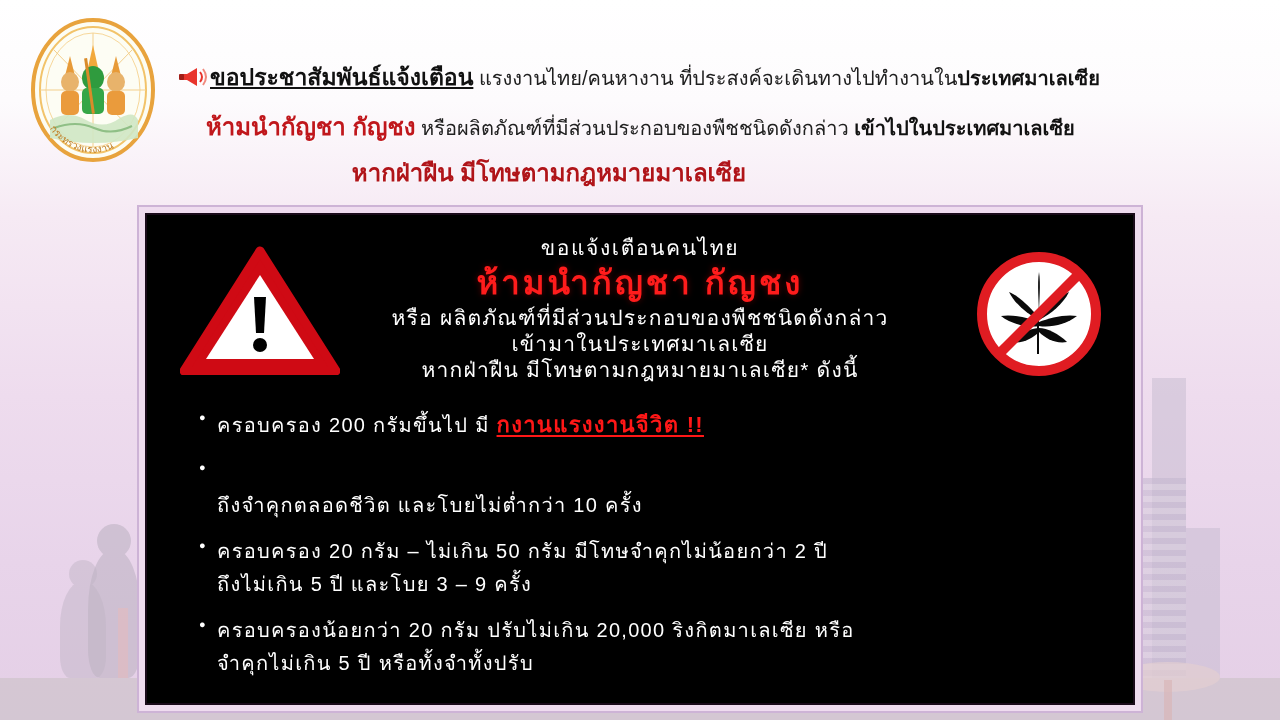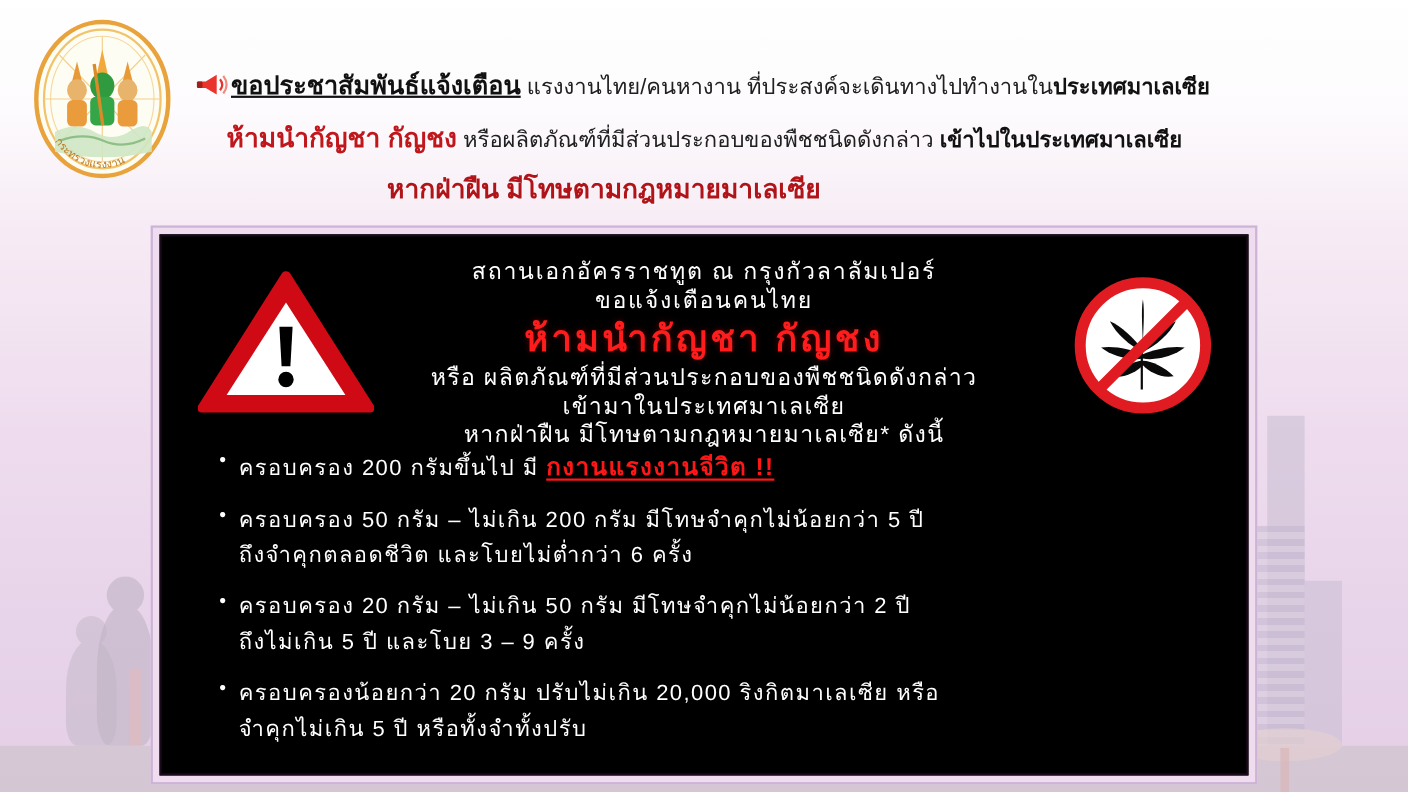--- a/index.html
+++ b/index.html
@@ -255,42 +255,41 @@
             <path d="M64 72 C54 68 38 64 26 66 C36 74 52 78 64 76 Z"></path>
             <path d="M64 72 C74 68 90 64 102 66 C92 74 76 78 64 76 Z"></path>
             <path d="M64 78 C56 78 44 84 36 92 C48 94 58 88 64 82 Z"></path>
             <path d="M64 78 C72 78 84 84 92 92 C80 94 70 88 64 82 Z"></path>
           </g>
           <path d="M23 105 L105 23" stroke="#e01c22" stroke-width="10" stroke-linecap="butt"></path>
         </svg>
       </div>
 
       <div id="poster-head">
-        <div class="l1">สถานเอกอัครราชทูต ณ กรุงกัวลาลัมเปอร์</div>
         <div class="l2">ขอแจ้งเตือนคนไทย</div>
         <div class="big">ห้ามนำกัญชา กัญชง</div>
         <div class="l4">หรือ ผลิตภัณฑ์ที่มีส่วนประกอบของพืชชนิดดังกล่าว</div>
         <div class="l5">เข้ามาในประเทศมาเลเซีย</div>
         <div class="l6">หากฝ่าฝืน มีโทษตามกฎหมายมาเลเซีย* ดังนี้</div>
       </div>
 
       <div id="bullets">
 
         <div class="bullet">
           <div class="dot"></div>
           <div class="btext">
             <span>ครอบครอง 200 กรัมขึ้นไป มี </span><span class="death">กงานแรงงานจีวิต !!</span>
           </div>
         </div>
 
         <div class="bullet">
           <div class="dot"></div>
           <div class="btext">
-            <span>ครอบครอง 50 กรัม – ไม่เกิน 200 กรัม มีโทษจำคุกไม่น้อยกว่า 5 ปี</span><br>
-            <span>ถึงจำคุกตลอดชีวิต และโบยไม่ต่ำกว่า 6 ครั้ง</span>
+            <br>
+            <span>ถึงจำคุกตลอดชีวิต และโบยไม่ต่ำกว่า 10 ครั้ง</span>
           </div>
         </div>
 
         <div class="bullet">
           <div class="dot"></div>
           <div class="btext">
             <span>ครอบครอง 20 กรัม – ไม่เกิน 50 กรัม มีโทษจำคุกไม่น้อยกว่า 2 ปี</span><br>
             <span>ถึงไม่เกิน 5 ปี และโบย 3 – 9 ครั้ง</span>
           </div>
         </div>

